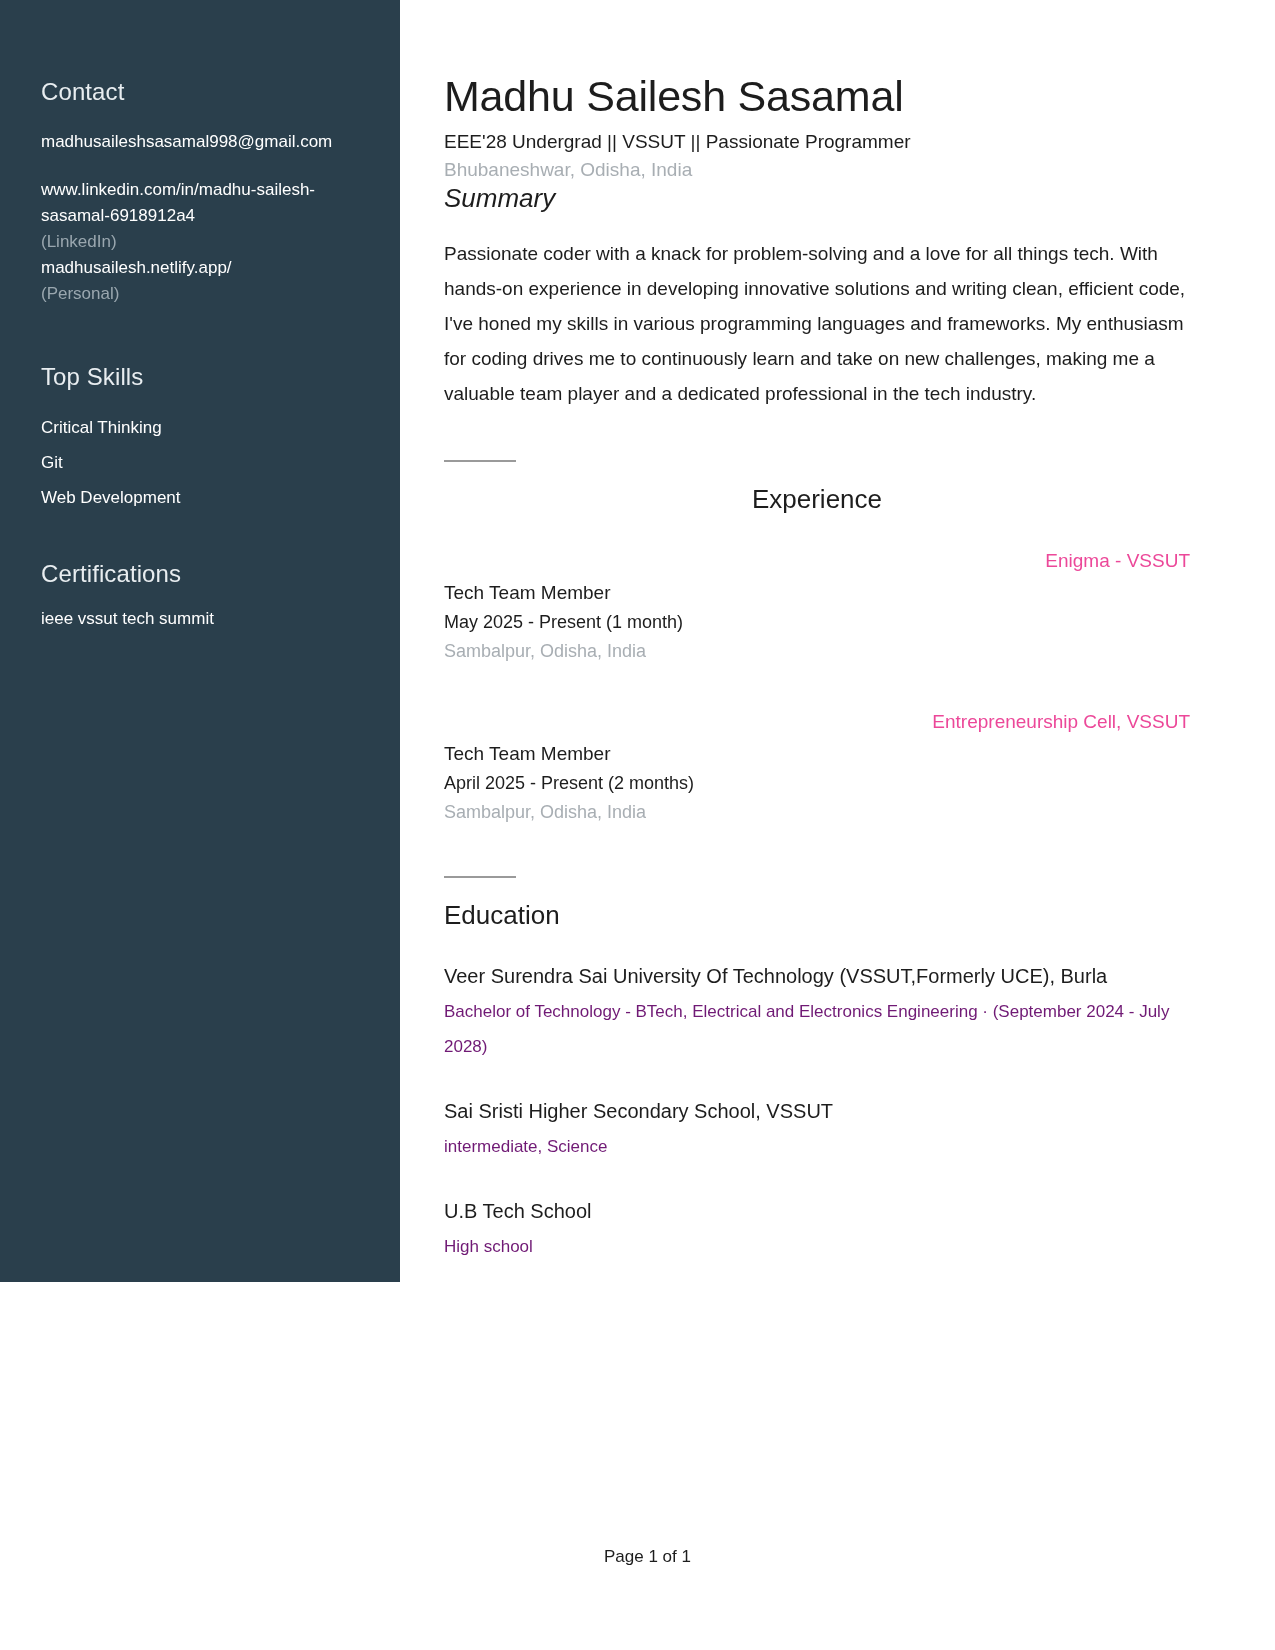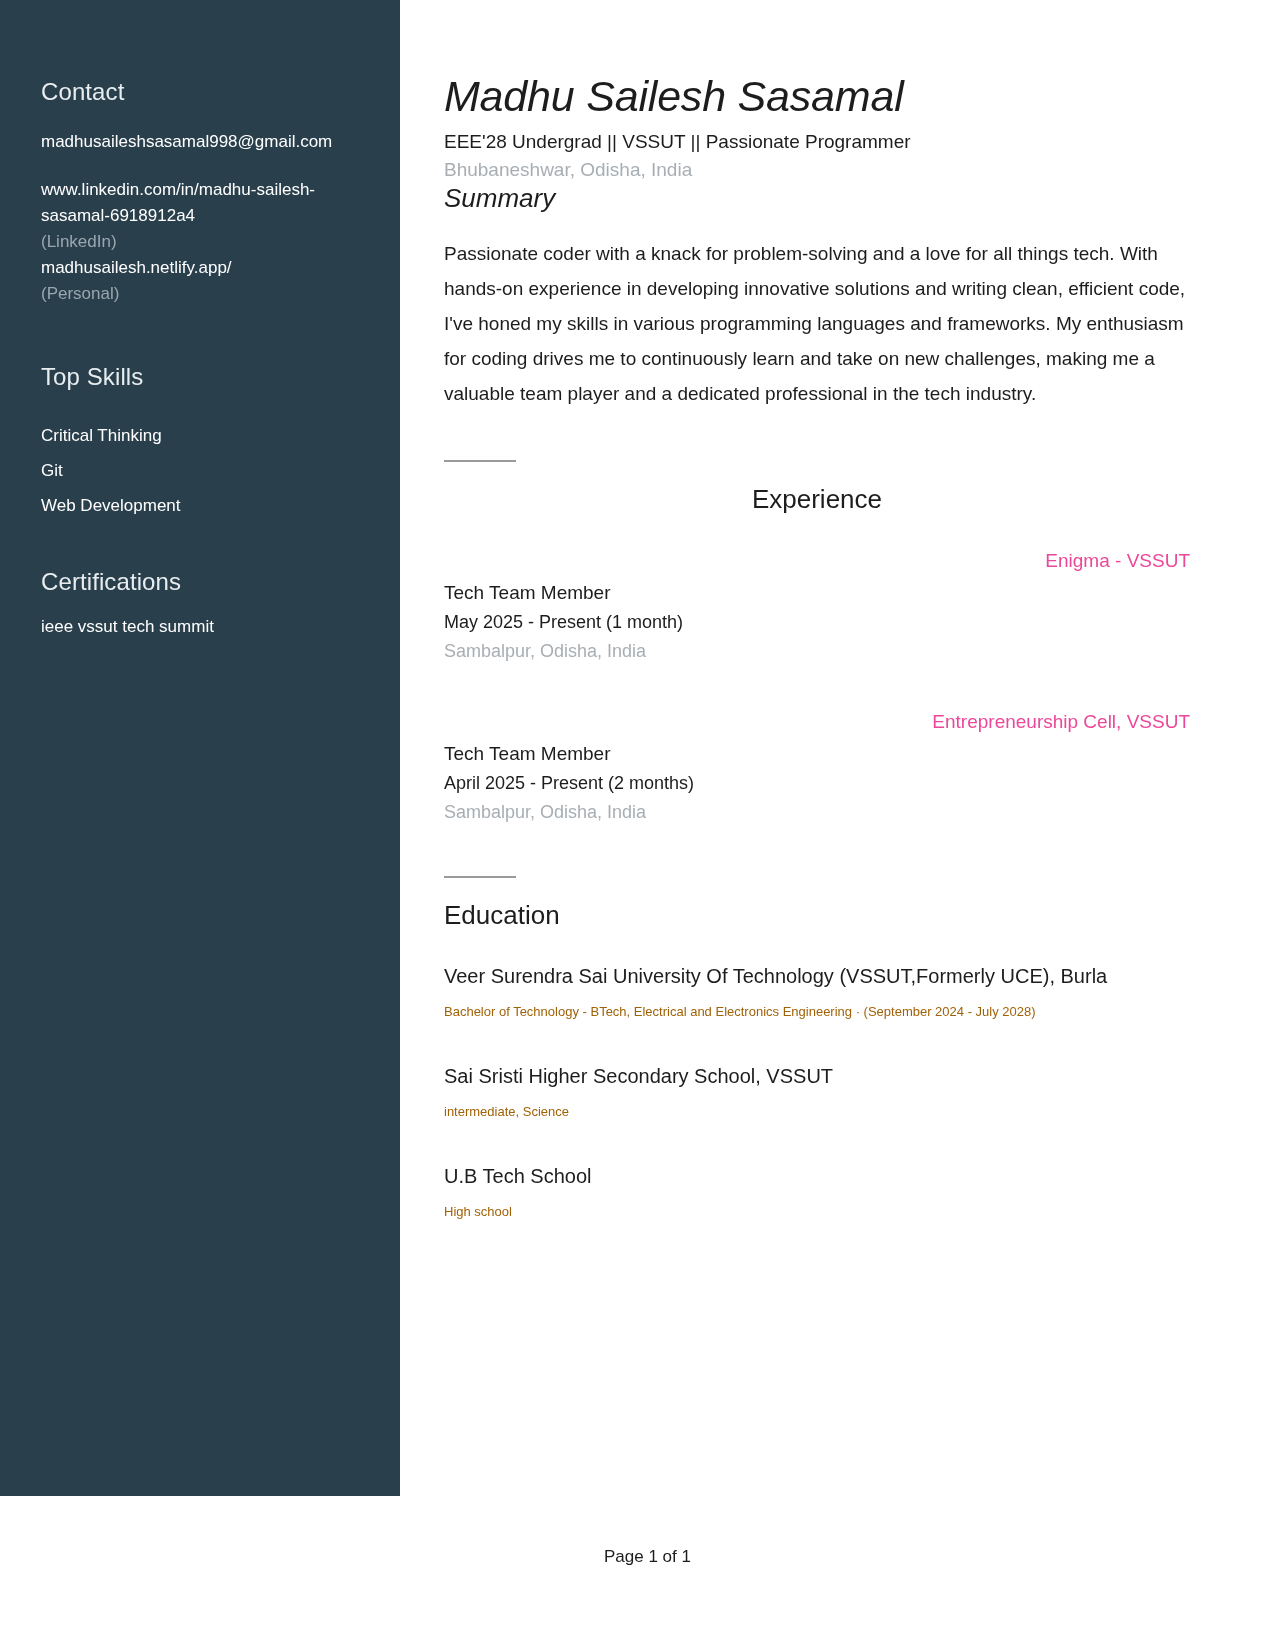--- a/index.html
+++ b/index.html
@@ -21,37 +21,37 @@
     height: 1650px;
     display: flex;
     position: relative;
     background: #ffffff;
   }
 
   
   .sidebar {
     width: 400px;
     min-width: 400px;
-    height: 1496px;
+    height: 1282px;
     background: #2a3f४c;
     background: #2a3f4c;
     padding: 78px 45px 0 41px;
     color: #ffffff;
   }
 
   .sb-heading {
     font-size: 24px;
     font-weight: 400;
     color: #e8edf0;
     letter-spacing: 0.1px;
     margin-bottom: 22px;
     line-height: 1.2;
   }
 
-  .sb-heading.skills   { margin-top: 56px; margin-bottom: 26px; }
+  .sb-heading.skills   { margin-top: 56px; margin-bottom: 18px; }
   .sb-heading.certs    { margin-top: 45px; margin-bottom: 18px; }
 
   .sb-text {
     font-size: 17px;
     line-height: 26px;
     color: #ffffff;
     word-break: break-word;
     margin-bottom: 0;
   }
 
@@ -83,21 +83,20 @@
     position: relative;
   }
 
   .name {
     font-size: 43px;
     font-weight: 400;
     color: #1d1d1d;
     line-height: 1.12;
     letter-spacing: -0.2px;
     margin-bottom: 10px;
-    font-style: italic;
   }
 
   .headline {
     font-size: 19px;
     color: #1d1d1d;
     line-height: 1.3;
     margin-bottom: 3px;
   }
 
   .location {
@@ -156,22 +155,22 @@
     color: #a8aeb3;
     line-height: 29px;
   }
 
   .edu-school {
     font-size: 20px;
     color: #1d1d1d;
     line-height: 35px;
   }
   .edu-degree {
-    font-size: 13px;
-    color: #a16207;
+    font-size: 17px;
+    color: #701a75;
     line-height: 35px;
   }
 
   .edu-entry { margin-bottom: 30px; }
 
   .footer {
     position: absolute;
     left: 0;
     right: 0;
     bottom: 83px;

